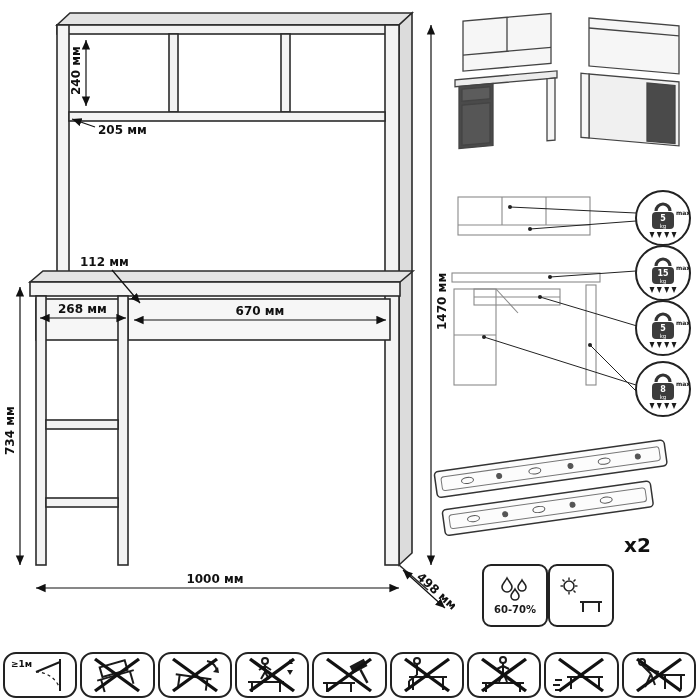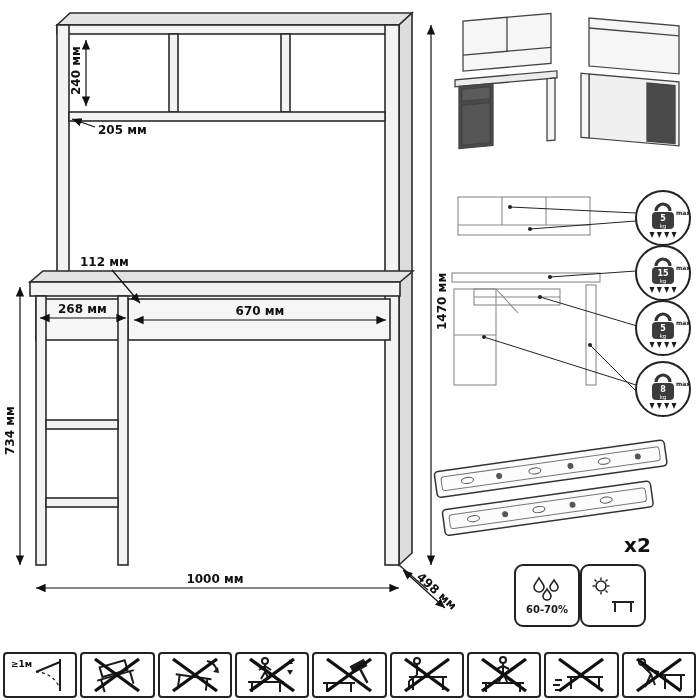--- a/index.html
+++ b/index.html
@@ -2,27 +2,27 @@
 <html><head>
 <meta charset="utf-8">
 <style>
   *{margin:0;padding:0;box-sizing:border-box}
   html,body{background:#fff}
   body{font-family:"DejaVu Sans",sans-serif;color:#1a1a1a}
   .canvas{position:relative;width:699px;height:700px;background:#fff;overflow:hidden}
   .abs{position:absolute}
   svg text{font-family:"DejaVu Sans",sans-serif}
   .dim{font-size:12px;font-weight:bold;fill:#111}
-  .cond-row{position:absolute;left:514px;top:564px;display:flex;}
+  .cond-row{position:absolute;left:482px;top:564px;display:flex;}
   .cond{width:66px;height:63px;border:2px solid #222;border-radius:9px;background:#fff;
         display:flex;flex-direction:column;align-items:center;justify-content:center;gap:2px}
   .cond-label{font-size:10px;font-weight:bold;white-space:nowrap}
   .cond-label.small{font-size:8.5px}
   .warn-row{position:absolute;left:3px;top:652px;width:693px;height:46px;display:flex;gap:3px}
-  .warn{flex:1;border:2px solid #222;border-radius:4px;background:#fff;
+  .warn{flex:1;border:2px solid #222;border-radius:13px;background:#fff;
         display:flex;align-items:center;justify-content:center;overflow:hidden}
   .warn svg{display:block}
 </style>
 </head>
 <body>
 
 <div class="canvas">
 
   <svg class="abs" style="left:0;top:0" width="455" height="645" viewBox="0 0 455 645">
     <defs>

